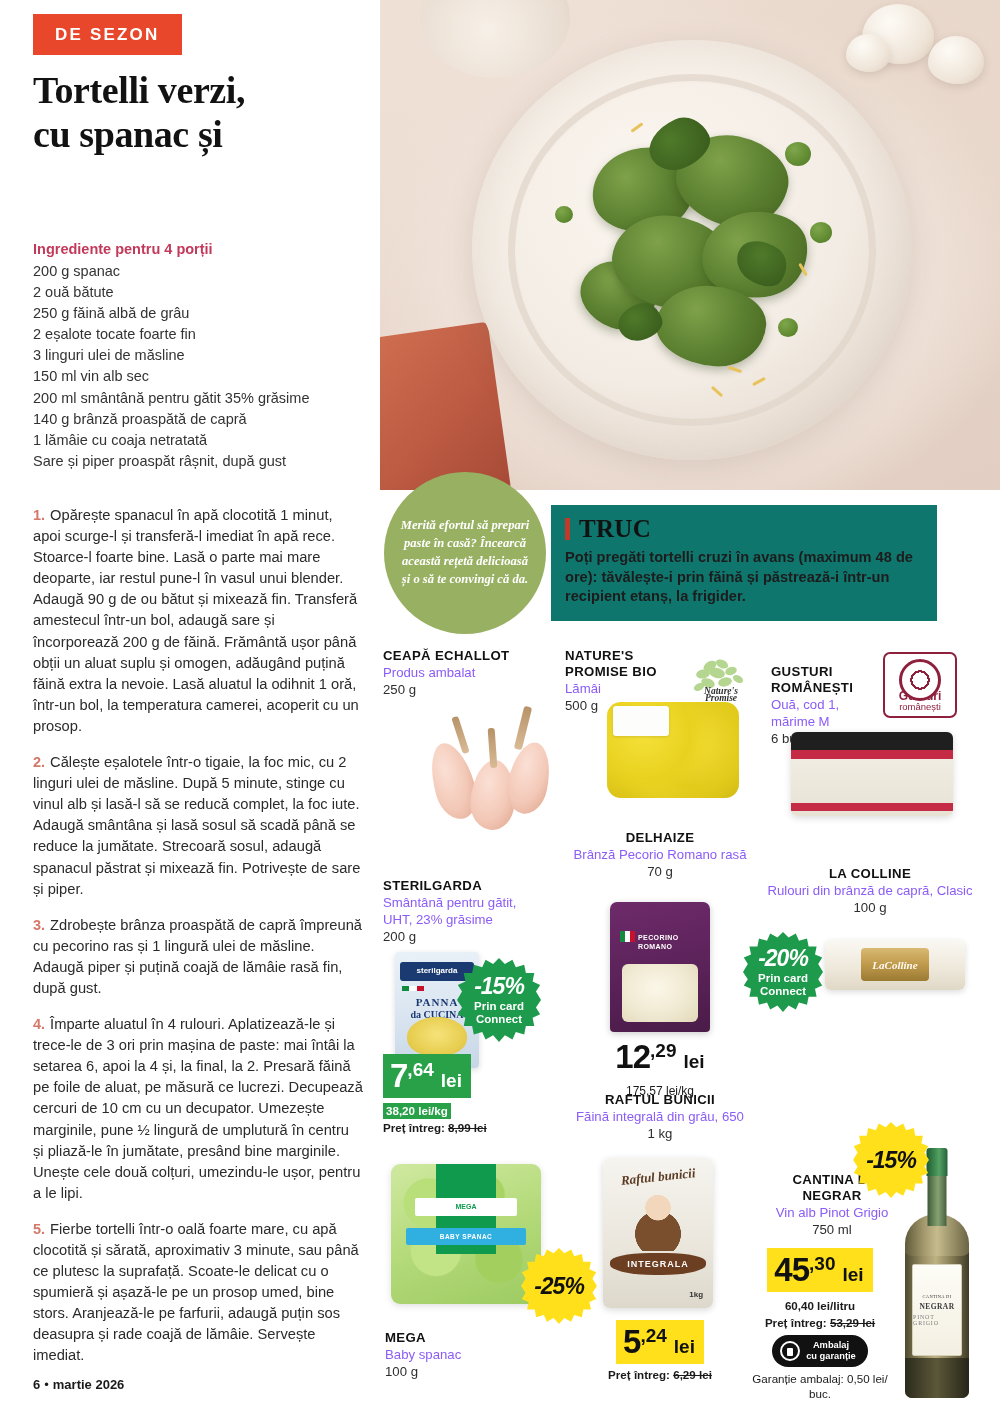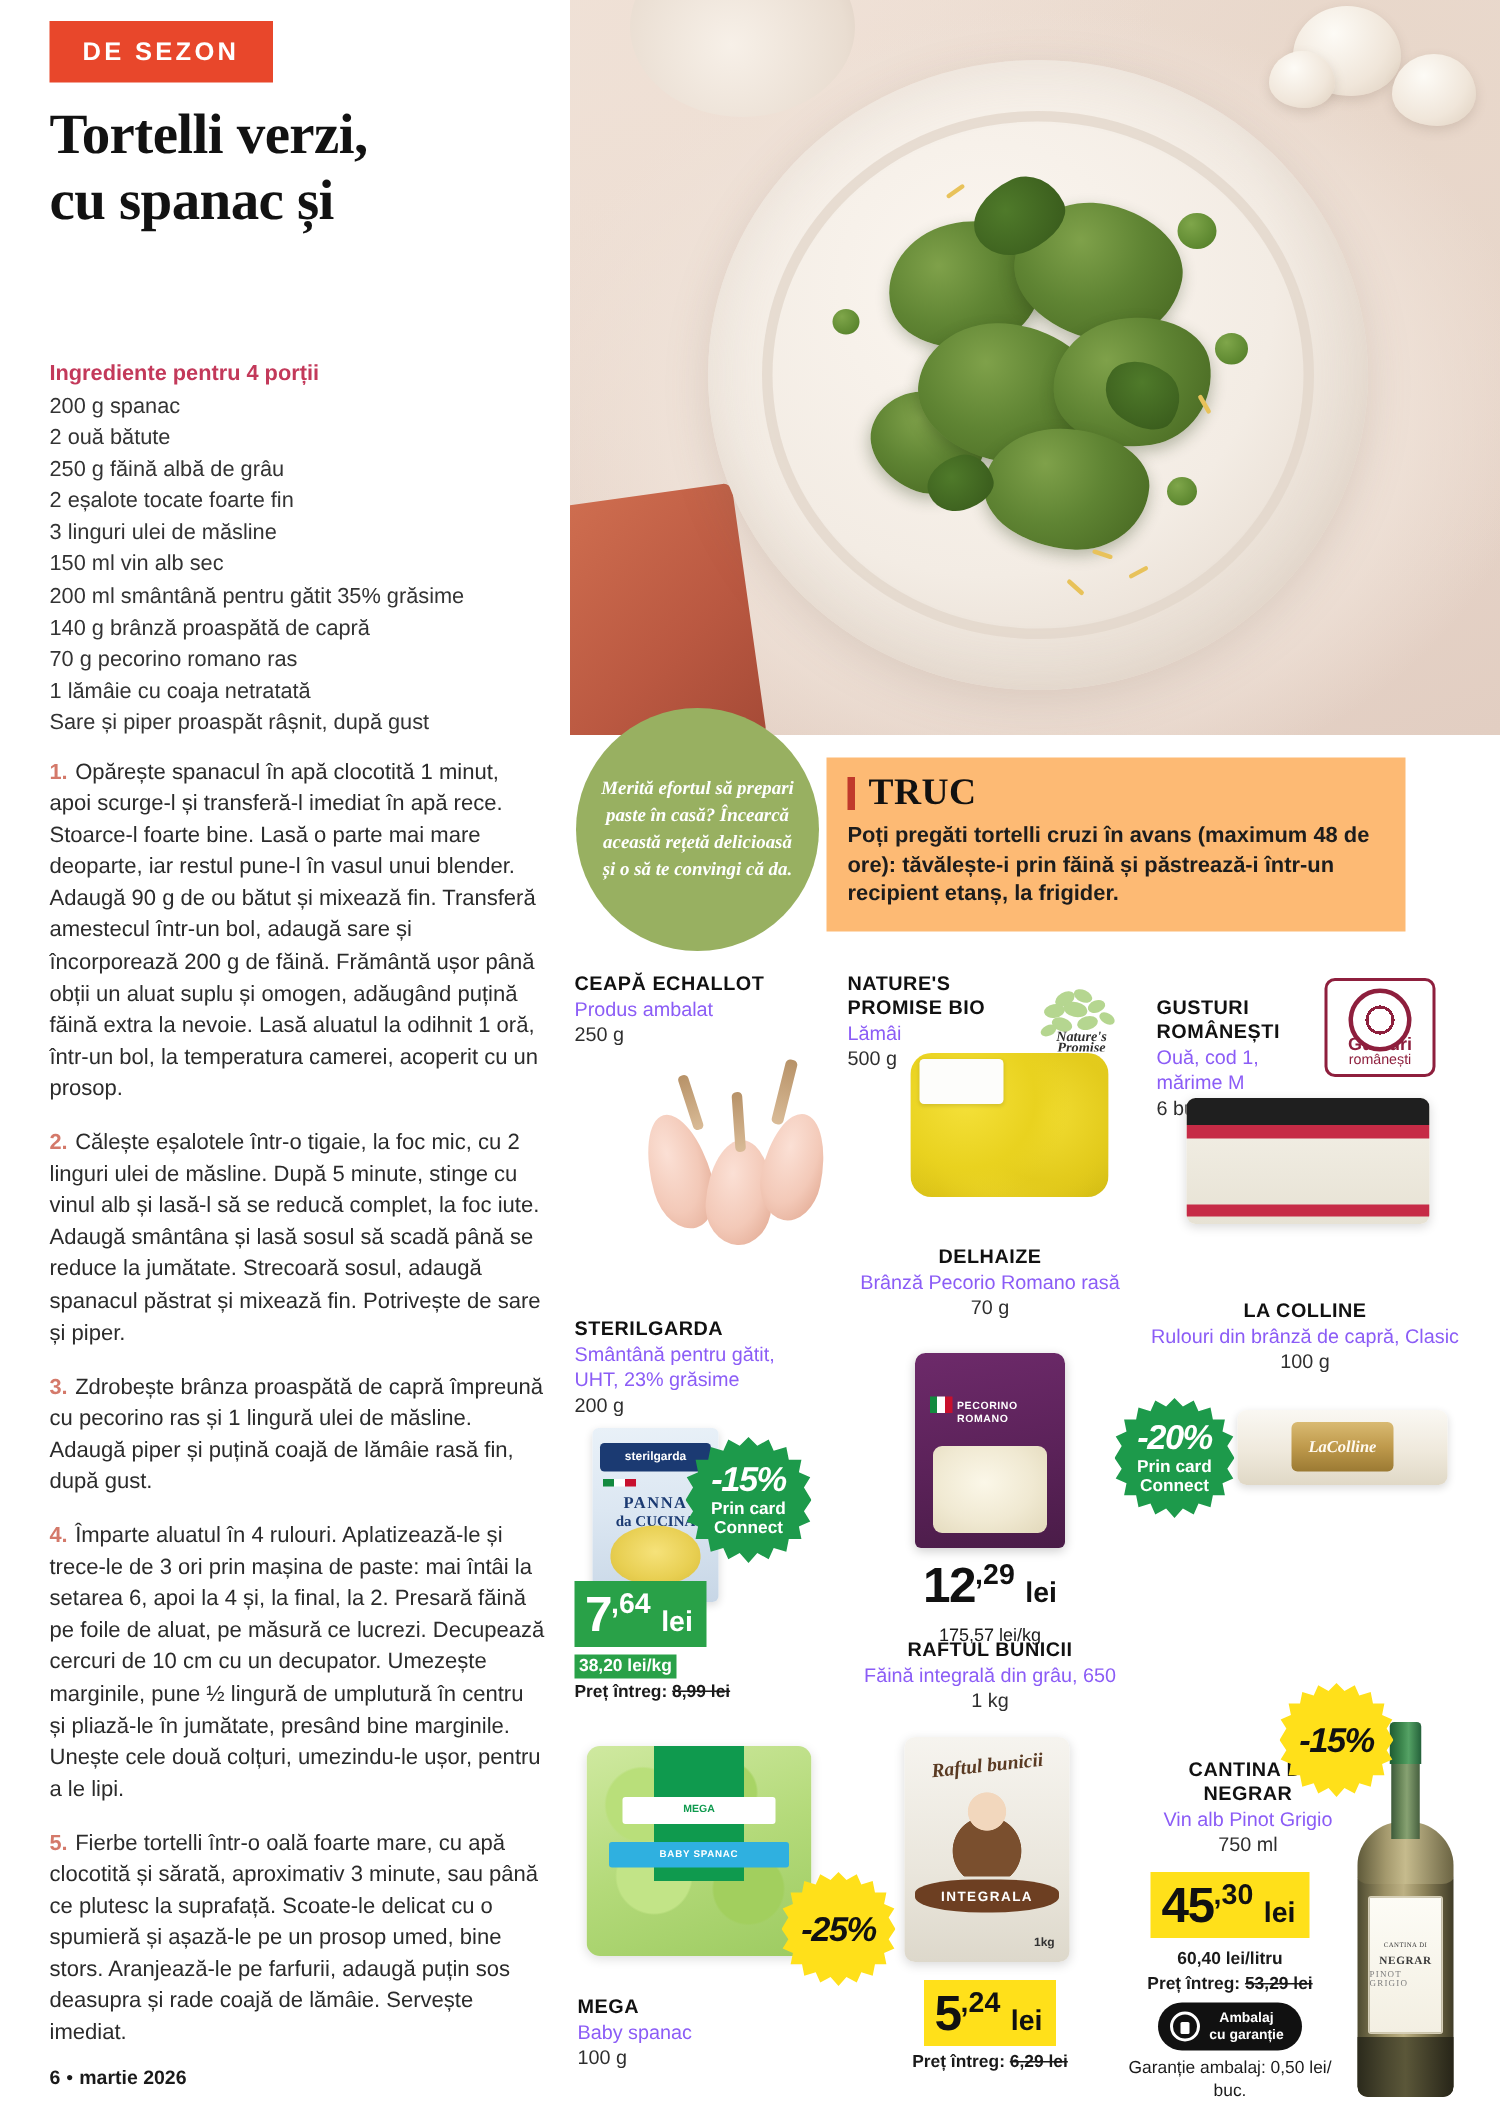--- a/index.html
+++ b/index.html
@@ -204,21 +204,21 @@
     line-height: 1.42;
     padding: 0 16px;
     z-index: 5;
   }
 
   
   .truc-box {
     position: absolute;
     left: 551px; top: 505px;
     width: 386px;
-    background: #fdba74;
+    background: #0f766e;
     padding: 10px 12px 14px 14px;
     z-index: 4;
   }
   .truc-head {
     display: flex;
     align-items: center;
     gap: 9px;
     margin-bottom: 5px;
   }
   .truc-bar {
@@ -593,21 +593,20 @@
   <div class="ing-head">Ingrediente pentru 4 porții</div>
   <ul class="ing-list">
     <li>200 g spanac</li>
     <li>2 ouă bătute</li>
     <li>250 g făină albă de grâu</li>
     <li>2 eșalote tocate foarte fin</li>
     <li>3 linguri ulei de măsline</li>
     <li>150 ml vin alb sec</li>
     <li>200 ml smântână pentru gătit 35% grăsime</li>
     <li>140 g brânză proaspătă de capră</li>
-    <li>70 g pecorino romano ras</li>
     <li>1 lămâie cu coaja netratată</li>
     <li>Sare și piper proaspăt râșnit, după gust</li>
   </ul>
 
   <div class="steps">
     <p class="step">
       <span class="step-num">1.</span><span class="step-text">Opărește spanacul în apă clocotită 1 minut, apoi scurge-l și transferă-l imediat în apă rece. Stoarce-l foarte bine. Lasă o parte mai mare deoparte, iar restul pune-l în vasul unui blender. Adaugă 90 g de ou bătut și mixează fin. Transferă amestecul într-un bol, adaugă sare și încorporează 200 g de făină. Frământă ușor până obții un aluat suplu și omogen, adăugând puțină făină extra la nevoie. Lasă aluatul la odihnit 1 oră, într-un bol, la temperatura camerei, acoperit cu un prosop.</span>
     </p>
     <p class="step">
       <span class="step-num">2.</span><span class="step-text">Călește eșalotele într-o tigaie, la foc mic, cu 2 linguri ulei de măsline. După 5 minute, stinge cu vinul alb și lasă-l să se reducă complet, la foc iute. Adaugă smântâna și lasă sosul să scadă până se reduce la jumătate. Strecoară sosul, adaugă spanacul păstrat și mixează fin. Potrivește de sare și piper.</span>

